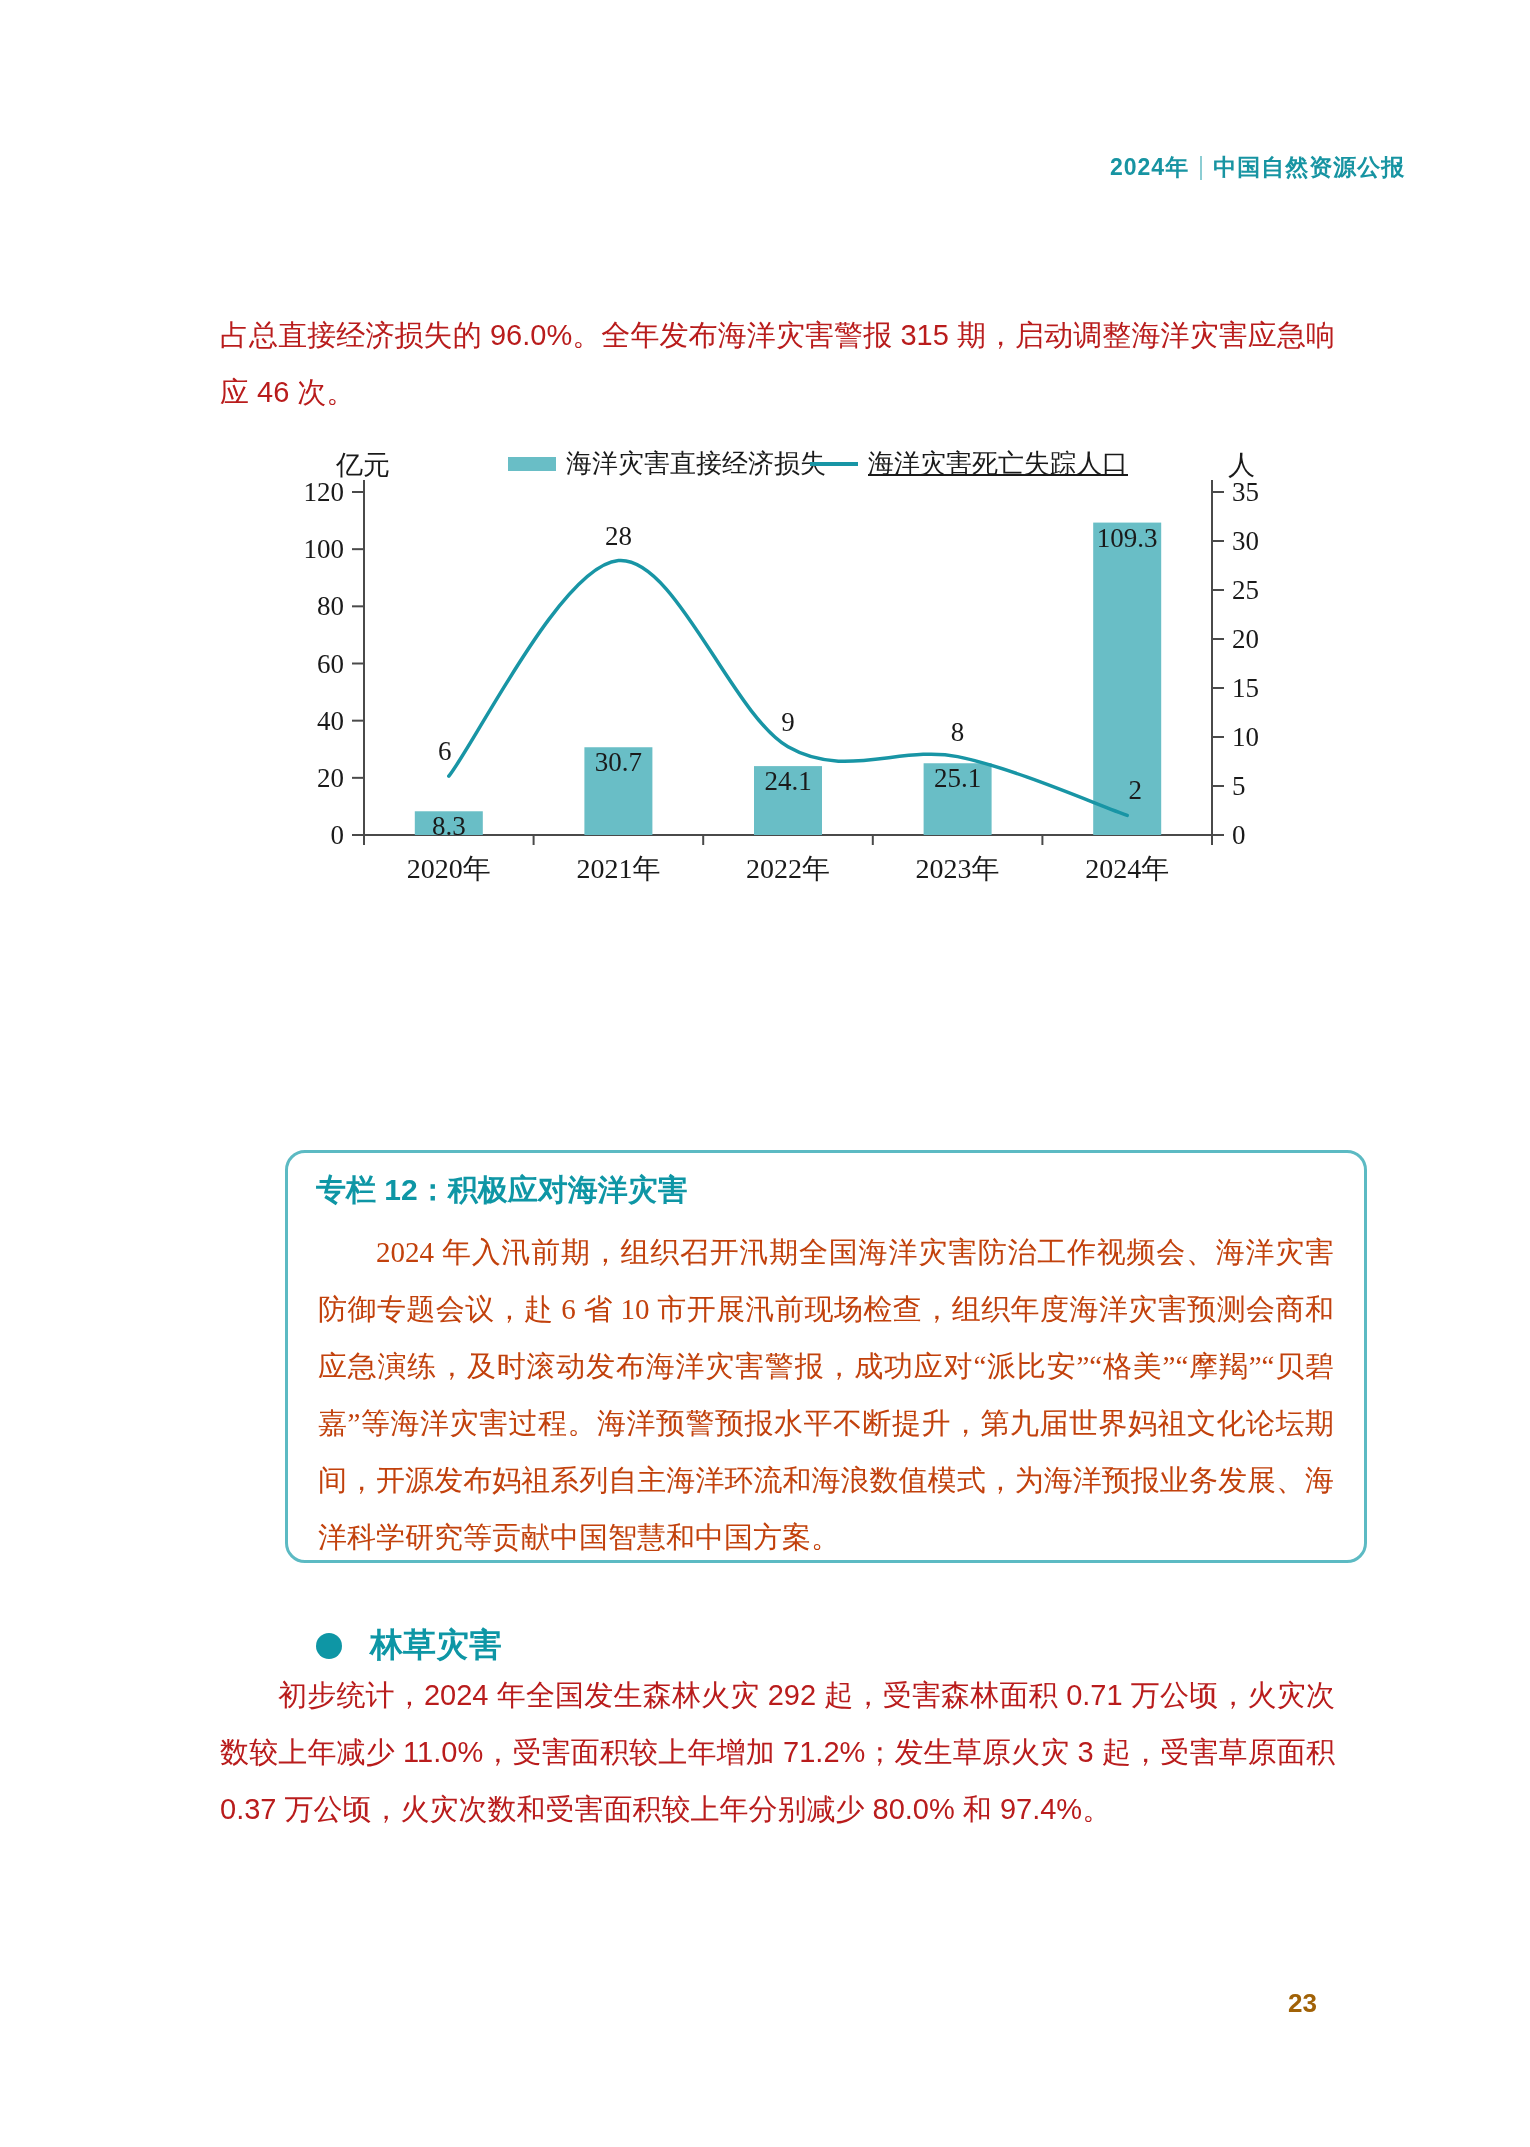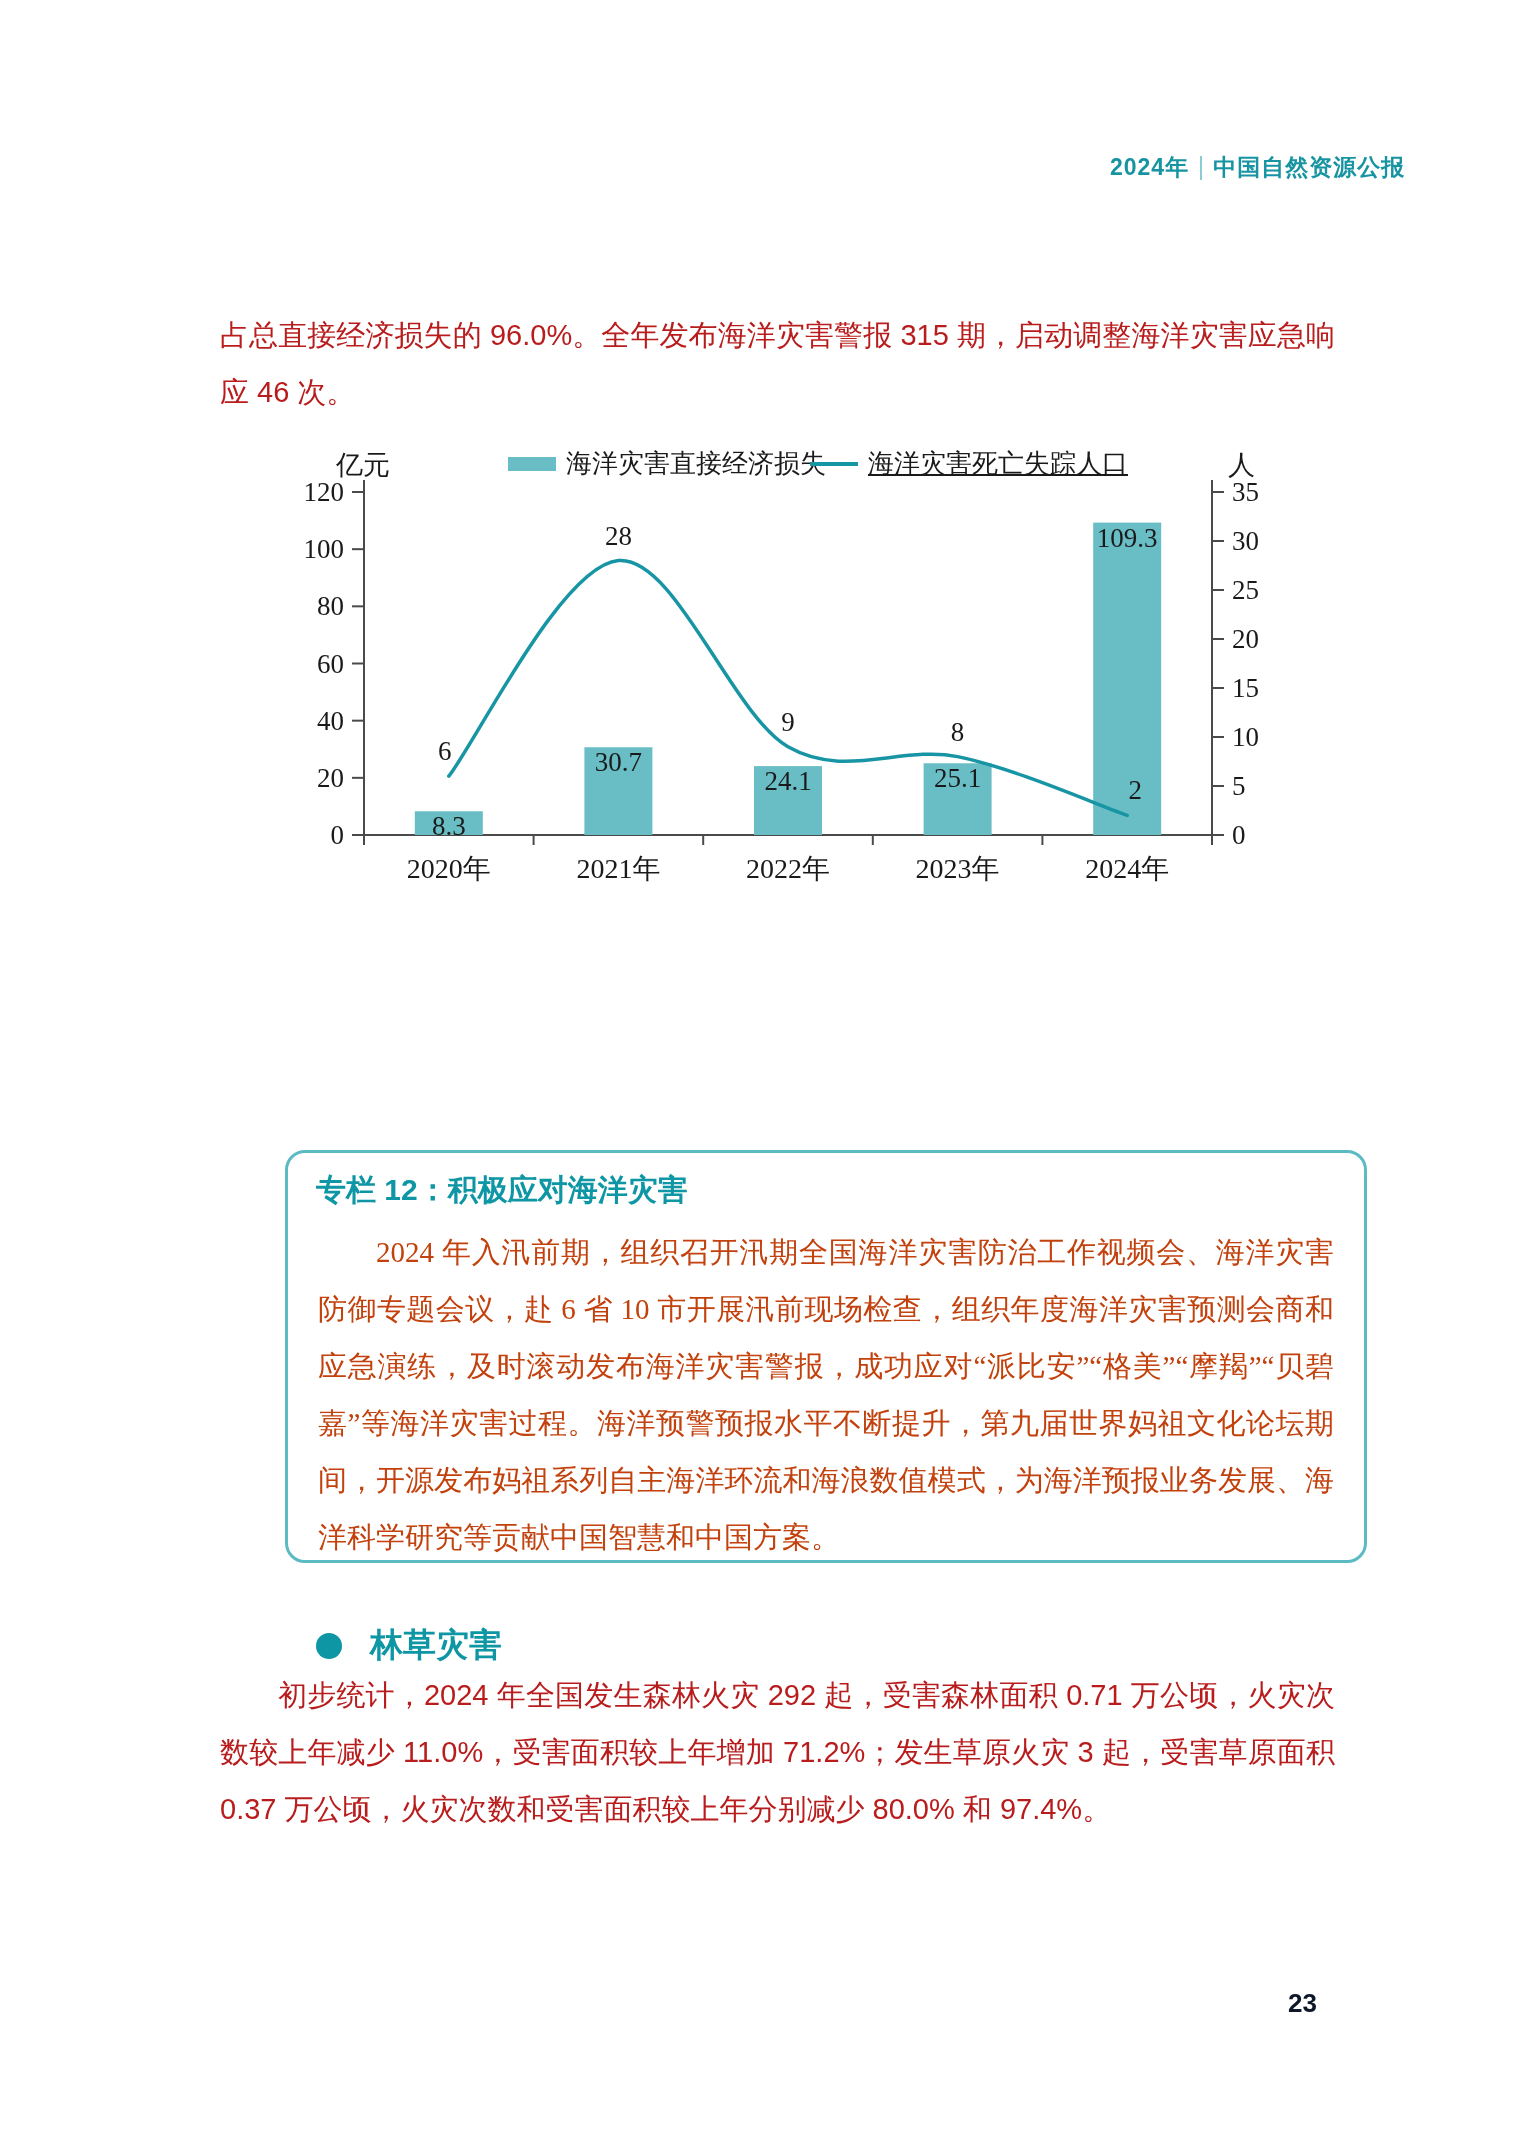--- a/index.html
+++ b/index.html
@@ -28,21 +28,21 @@
   .colbox{position:absolute;left:253px;top:1150px;width:1082px;height:413px;box-sizing:border-box;
           border:3px solid #5CBAC3;border-radius:20px;background:#fff;margin-left:32px;}
   .colbox-title{margin:17px 0 0 28px;font-size:30px;font-weight:700;color:#0E96A5;}
   .colbox-body{margin:13px 30px 0 30px;font-size:29px;line-height:57px;text-align:justify;
                text-indent:2em;color:#c2410c;font-family:"Liberation Serif","DejaVu Serif",serif;}
   
   .sec{position:absolute;left:316px;top:1623px;display:flex;align-items:center;gap:28px;}
   .sec-dot{width:26px;height:26px;border-radius:50%;background:#0E96A5;}
   .sec-title{font-size:33px;font-weight:700;color:#0E96A5;}
   
-  .pagenum{position:absolute;left:1288px;top:1988px;font-size:26px;font-weight:700;color:#0f172a;}
+  .pagenum{position:absolute;left:1288px;top:1988px;font-size:26px;font-weight:700;color:#a16207;}
 </style>
 </head>
 <body>
 
 <div id="page">
 
   <div class="hdr">
     <span>2024年</span>
     <span class="hdr-sep"></span>
     <span>中国自然资源公报</span>

